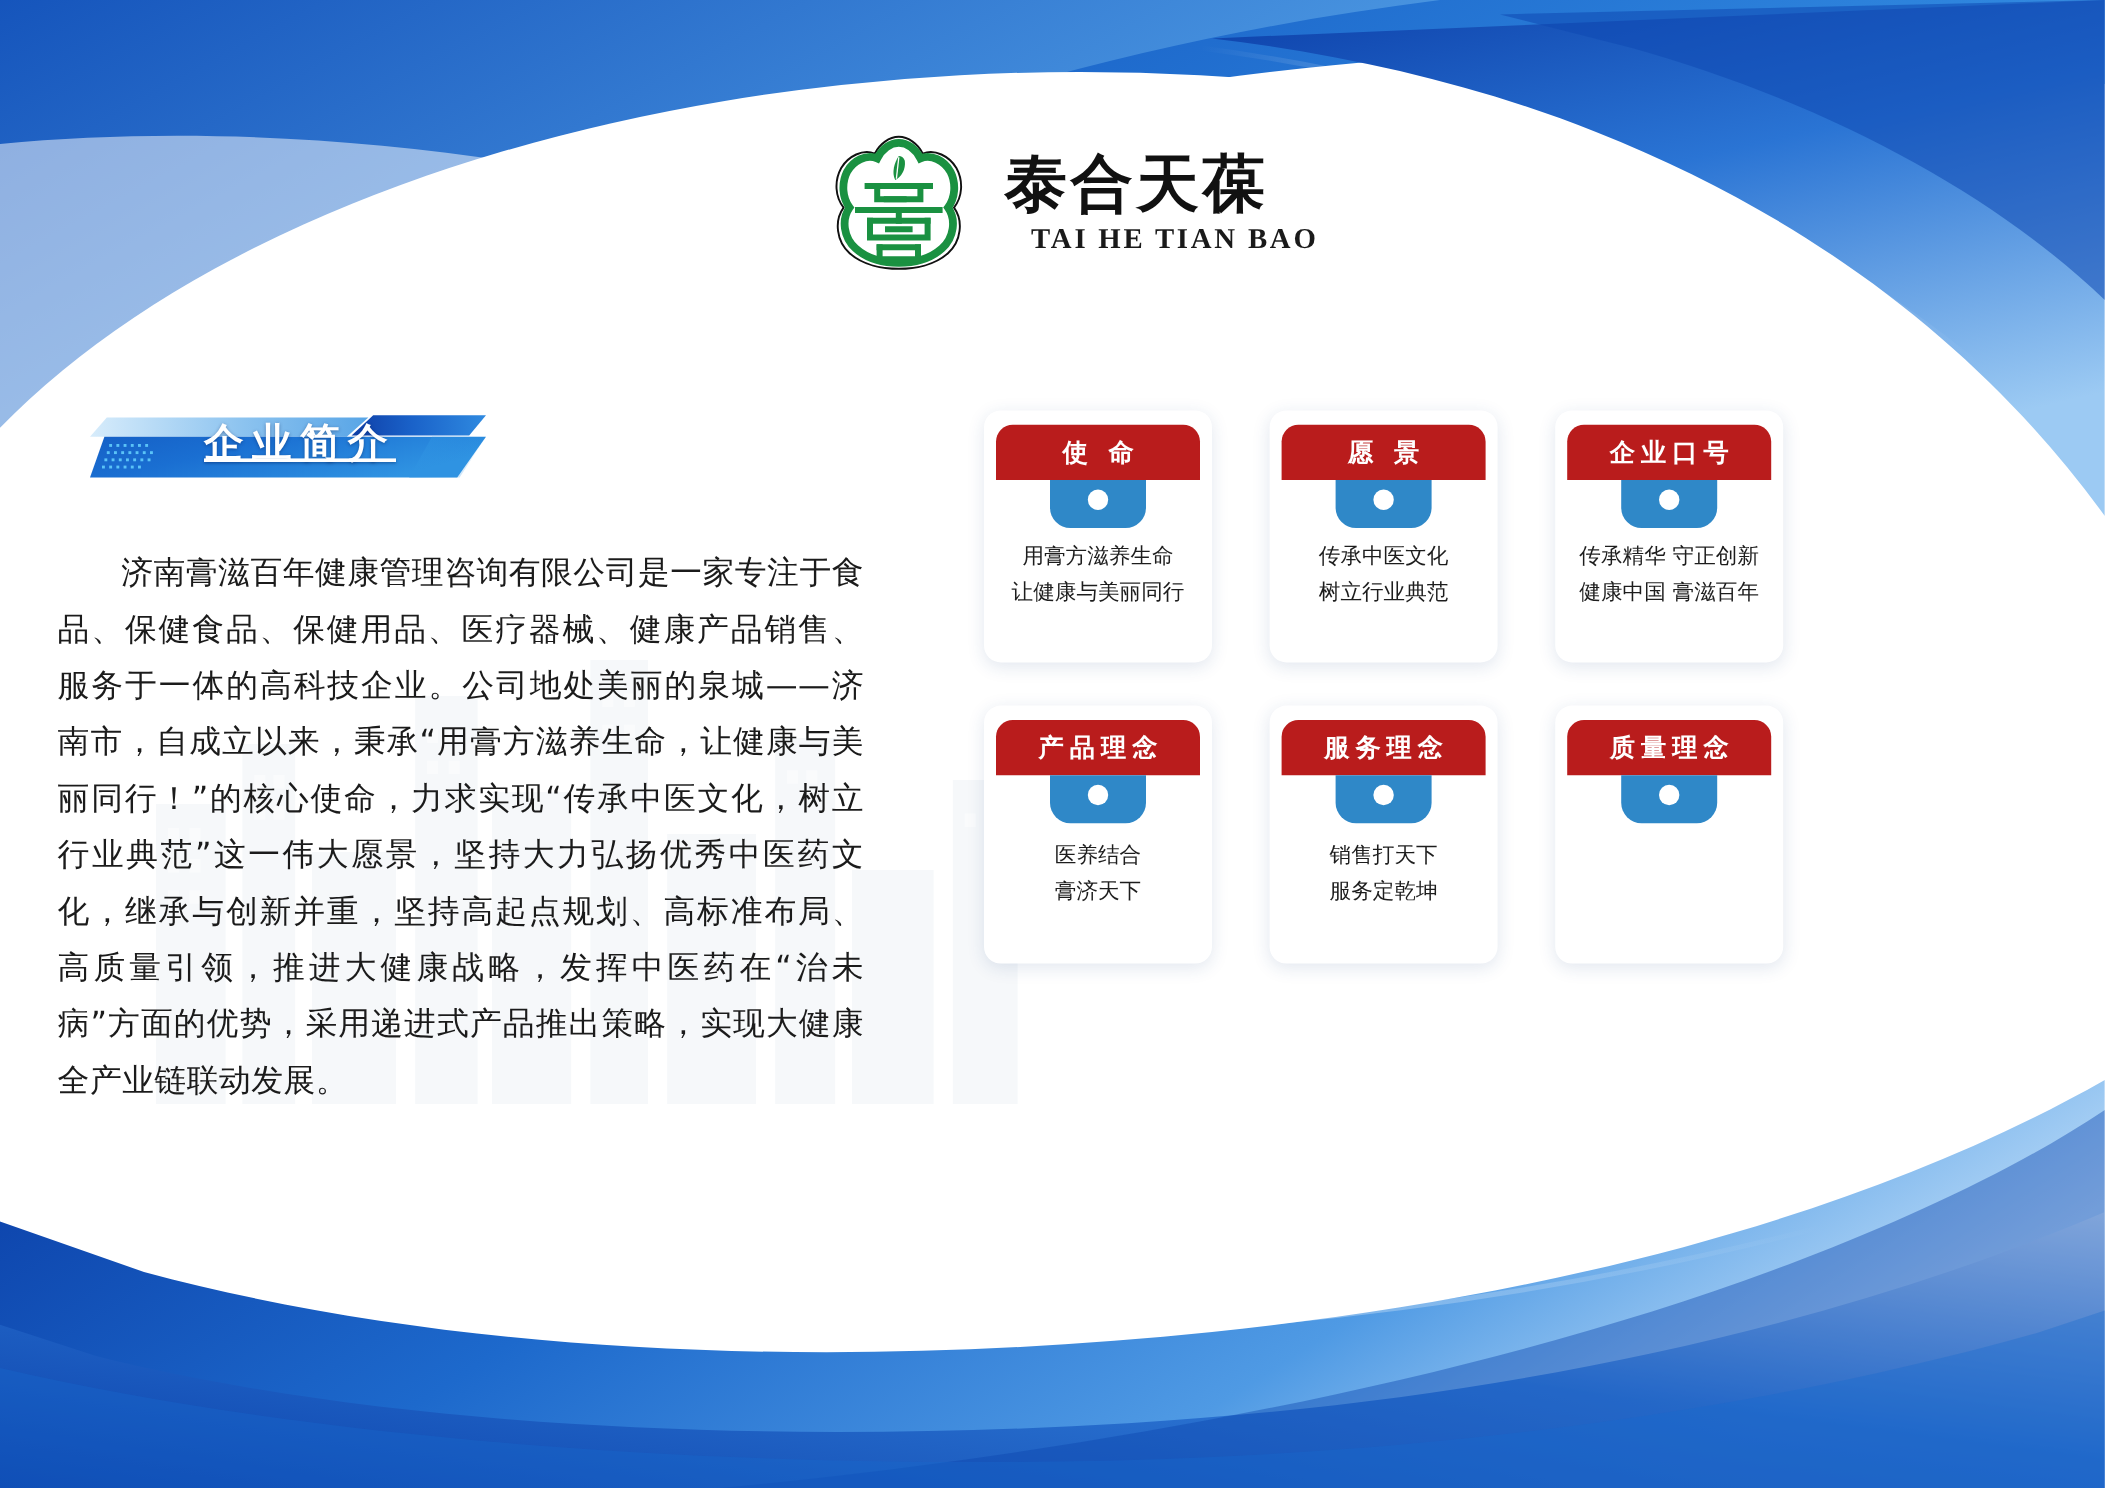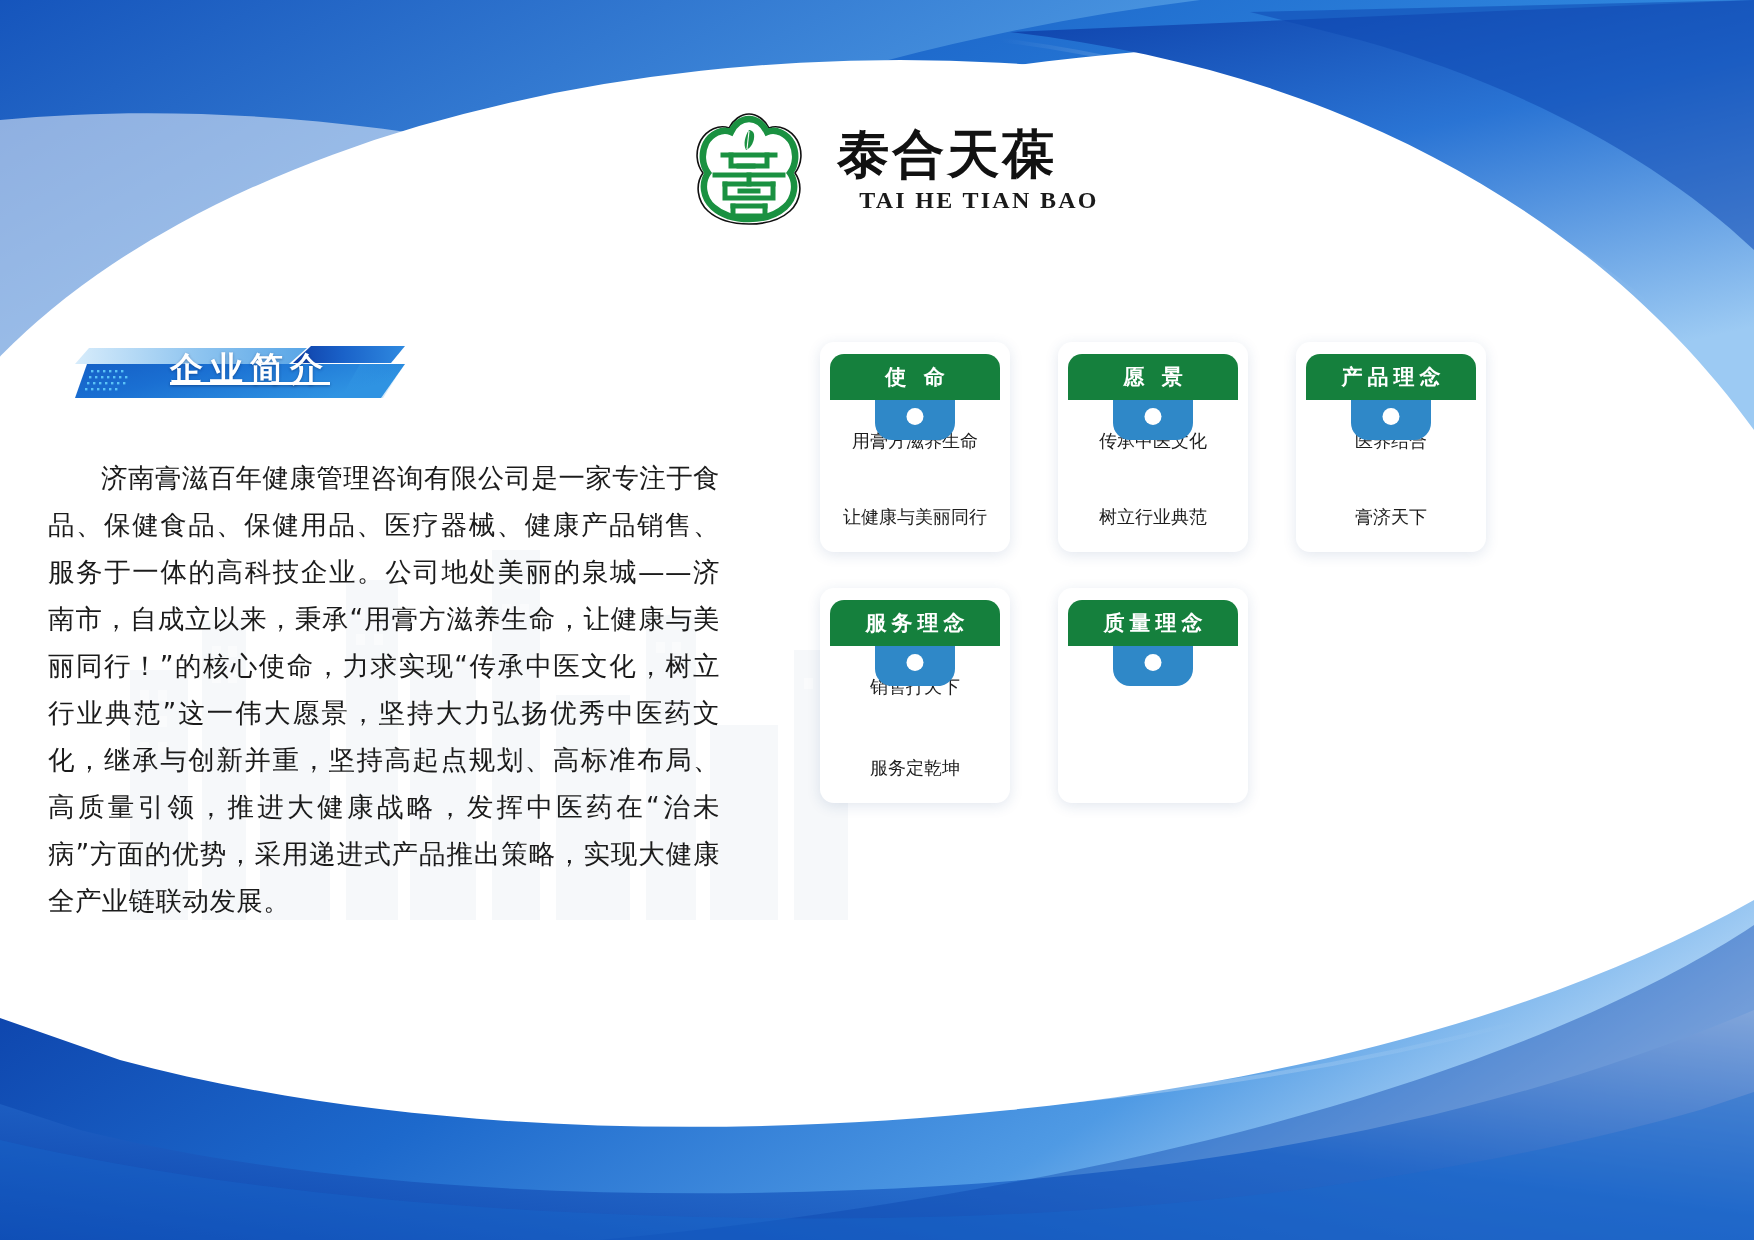--- a/index.html
+++ b/index.html
@@ -72,41 +72,41 @@
     position:relative; width:190px; min-height:210px;
     background:#ffffff; border-radius:14px;
     box-shadow:0 3px 14px rgba(30,70,130,.13);
     padding-top:84px; padding-bottom:20px;
     display:flex; flex-direction:column; align-items:center; justify-content:flex-start;
   }
   .card.tall { min-height:215px; }
   .cap { position:absolute; left:10px; top:12px; width:170px; height:46px; }
   .cap-bar {
     position:absolute; left:0; top:0; width:170px; height:46px;
-    background:#15803d; border-radius:14px 14px 0 0;
+    background:#b91c1c; border-radius:14px 14px 0 0;
     display:flex; align-items:center; justify-content:center;
   }
   .cap-bar span {
     font-family:"DejaVu Sans","Liberation Sans",sans-serif;
     font-size:21px; font-weight:bold; color:#fff; letter-spacing:5px;
     padding-left:5px;
   }
   .cap-tag {
     position:absolute; left:50%; transform:translateX(-50%);
     top:46px; width:80px; height:40px;
     background:#2f88c8; border-radius:0 0 17px 17px;
   }
   .cap-dot {
     position:absolute; left:50%; transform:translateX(-50%);
     top:54px; width:17px; height:17px; border-radius:50%;
     background:#ffffff;
   }
   .card-lines {
     display:flex; flex-direction:column; align-items:center;
-    justify-content:space-between; flex:1; width:100%;
+    justify-content:center; flex:1; width:100%;
   }
   .card-lines div {
     font-family:"DejaVu Sans","Liberation Sans",sans-serif;
     font-size:18px; line-height:30px; color:#1d1d1d; white-space:nowrap;
   }
   .card.small-text .card-lines div { font-size:14.5px; line-height:25px; }
 </style>
 </head>
 <body>
 
@@ -352,20 +352,33 @@
           </div>
         <div class="cap-tag"></div>
         <div class="cap-dot"></div>
       </div>
       <div class="card-lines">
         <div>传承中医文化</div>
         <div>树立行业典范</div>
       </div>
     </div>
 
+    <div class="card">
+      <div class="cap">
+        <div class="cap-bar">
+            <span>企业口号</span>
+          </div>
+        <div class="cap-tag"></div>
+        <div class="cap-dot"></div>
+      </div>
+      <div class="card-lines">
+        <div>传承精华 守正创新</div>
+        <div>健康中国 膏滋百年</div>
+      </div>
+    </div>
 
     <div class="card">
       <div class="cap">
         <div class="cap-bar">
             <span>产品理念</span>
           </div>
         <div class="cap-tag"></div>
         <div class="cap-dot"></div>
       </div>
       <div class="card-lines">

